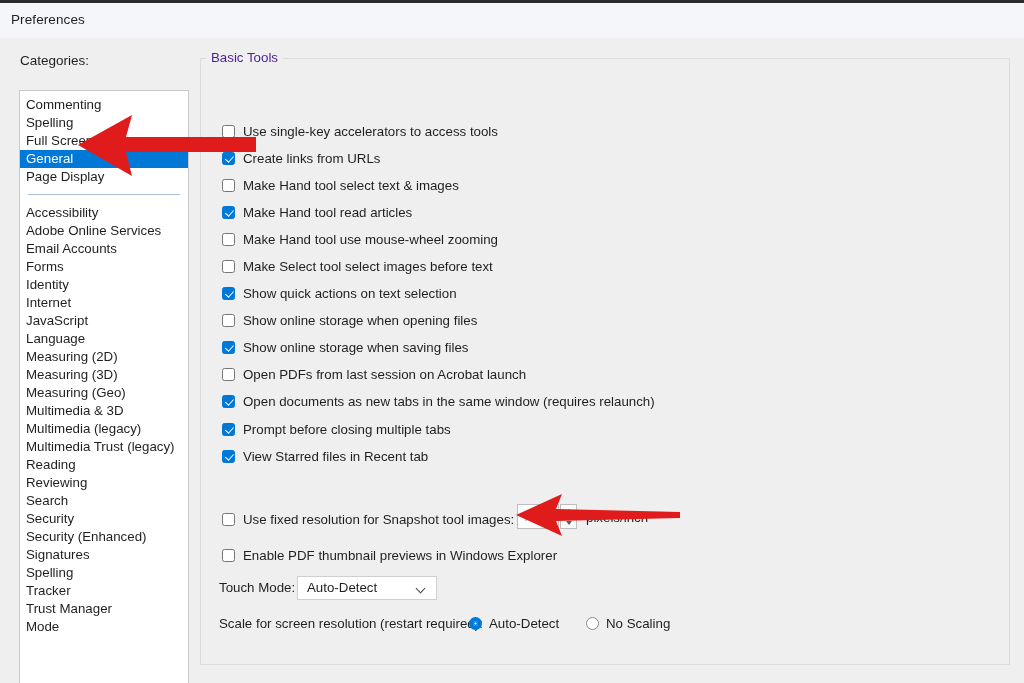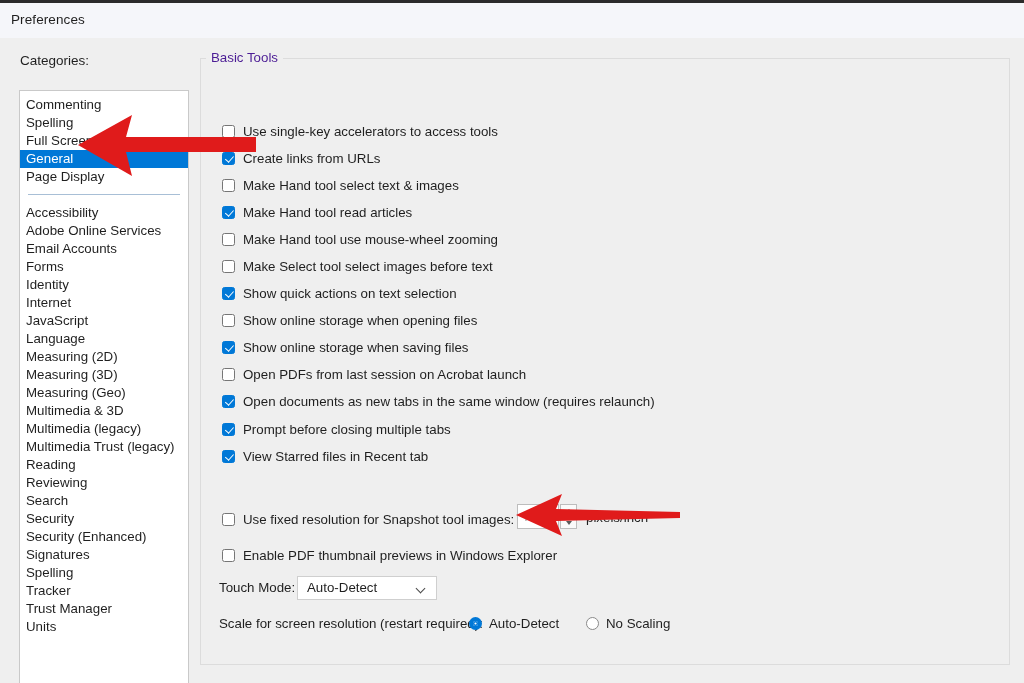--- a/index.html
+++ b/index.html
@@ -354,21 +354,21 @@
         <div class="cat-item">Multimedia Trust (legacy)</div>
         <div class="cat-item">Reading</div>
         <div class="cat-item">Reviewing</div>
         <div class="cat-item">Search</div>
         <div class="cat-item">Security</div>
         <div class="cat-item">Security (Enhanced)</div>
         <div class="cat-item">Signatures</div>
         <div class="cat-item">Spelling</div>
         <div class="cat-item">Tracker</div>
         <div class="cat-item">Trust Manager</div>
-        <div class="cat-item">Units</div>
+        <div class="cat-item">Mode</div>
       </div>
     </div>
 
     <div id="basic-tools-group"></div>
     <span id="basic-tools-legend">Basic Tools</span>
 
     <div class="cb-row" style="top:84px">
       <span class="cb-box"></span>
       <span class="cb-label">Use single-key accelerators to access tools</span>
     </div>

